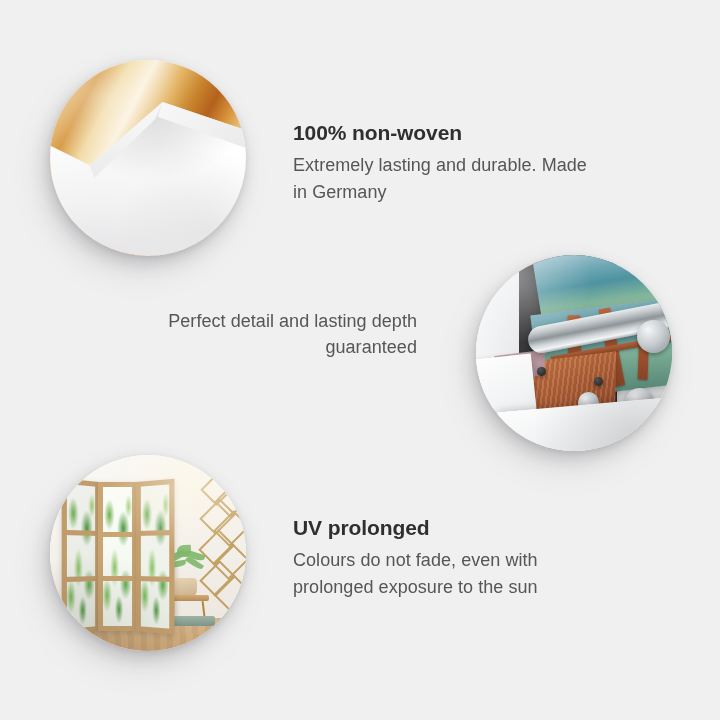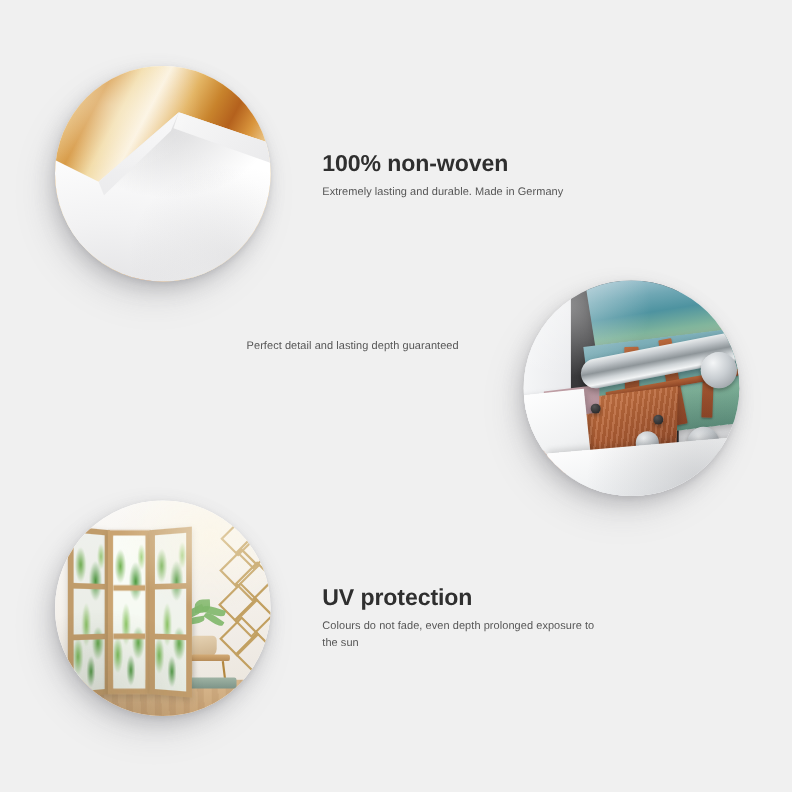--- a/index.html
+++ b/index.html
@@ -216,30 +216,30 @@
   .uv-light{
     position:absolute;inset:0;
     background:
       radial-gradient(70% 55% at 72% 16%, rgba(255,248,228,.55) 0%, rgba(255,248,228,0) 62%),
       radial-gradient(80% 70% at 22% 92%, rgba(60,55,45,.14) 0%, rgba(0,0,0,0) 60%);
   }
 
   
   .txt{position:absolute;}
   .txt h3{
-    margin:16px 0 7px 0;
+    margin:0 0 7px 0;
     font-size:21px;
     font-weight:bold;
     color:#2f2f2f;
     letter-spacing:-.1px;
     line-height:1.15;
   }
   .txt p{
     margin:0;
-    font-size:10px;
+    font-size:18px;
     color:#565656;
     line-height:1.47;
     letter-spacing:.05px;
   }
   .txt.right{text-align:right;}
 
   #block1{left:293px;top:121px;width:310px;}
   #block2{left:107px;top:308px;width:310px;}
   #block3{left:293px;top:516px;width:262px;}
 
@@ -350,17 +350,17 @@
   <div class="txt" id="block1">
     <h3>100% non-woven</h3>
     <p>Extremely lasting and durable. Made in Germany</p>
   </div>
 
   <div class="txt right" id="block2">
     <p>Perfect detail and lasting depth guaranteed</p>
   </div>
 
   <div class="txt" id="block3">
-    <h3>UV protection</h3>
-    <p>Colours do not fade, even depth prolonged exposure to the sun</p>
+    <h3>UV prolonged</h3>
+    <p>Colours do not fade, even with prolonged exposure to the sun</p>
   </div>
 
 </div>
 
 </body></html>

